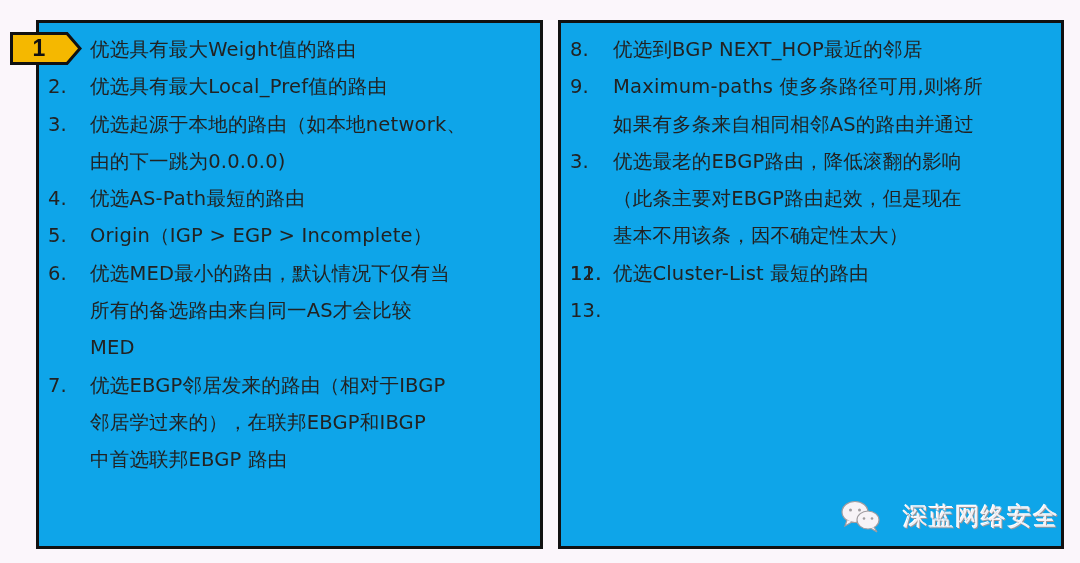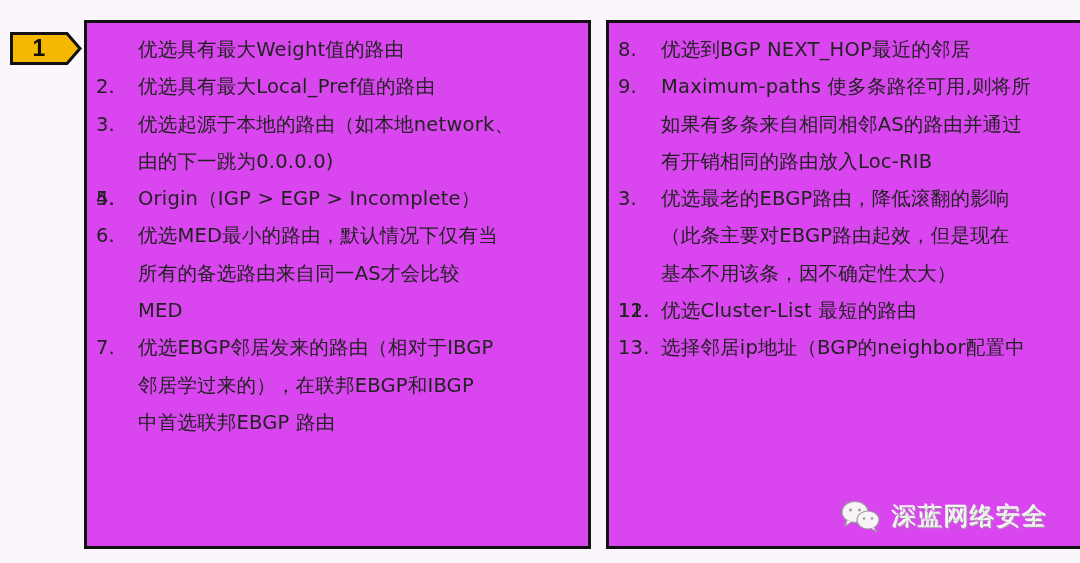--- a/index.html
+++ b/index.html
@@ -12,24 +12,23 @@
       background: #fbf6fb;
       position: relative;
       overflow: hidden;
       font-family: "DejaVu Sans", "Liberation Sans", sans-serif;
       color: #222;
     }
     .panel {
       position: absolute;
       top: 20px;
       height: 529px;
-      background: #d946ef;
+      background: #0ea5e9;
       border: 3px solid #111;
       box-sizing: border-box;
-      margin-left: 48px;
     }
     .panel-left { left: 36px; width: 507px; }
     .panel-right { left: 558px; width: 506px; }
 
     .list {
       position: absolute;
       top: 8px;
       left: 0;
       right: 0;
       margin: 0;
@@ -78,21 +77,21 @@
       color: #111;
     }
 
     .watermark {
       position: absolute;
       left: 840px;
       top: 496px;
       height: 40px;
       display: flex;
       align-items: center;
-      gap: 10px;
+      gap: 21px;
       color: #f4f0f4;
       text-shadow: 1px 1px 0 #9a969a, -1px -1px 0 #ffffff;
       font-size: 25px;
       letter-spacing: 1px;
       font-family: "DejaVu Sans", sans-serif;
     }
     .watermark svg { display: block; }
   </style>
 </head>
 <body>
@@ -106,20 +105,21 @@
       <span class="num">2.</span>
       <span class="line">优选具有最大Local_Pref值的路由</span>
     </li>
     <li class="item">
       <span class="num">3.</span>
       <span class="line">优选起源于本地的路由（如本地network、</span>
       <span class="line">由的下一跳为0.0.0.0)</span>
     </li>
     <li class="item">
       <span class="num">4.</span>
+      <span class="line">优选AS-Path最短的路由</span>
     </li>
     <li class="item">
       <span class="num">5.</span>
       <span class="line">Origin（IGP &gt; EGP &gt; Incomplete）</span>
     </li>
     <li class="item">
       <span class="num">6.</span>
       <span class="line">优选MED最小的路由，默认情况下仅有当</span>
       <span class="line">所有的备选路由来自同一AS才会比较</span>
       <span class="line">MED</span>
@@ -136,38 +136,36 @@
 <div class="panel panel-right">
   <ul class="list">
     <li class="item">
       <span class="num">8.</span>
       <span class="line">优选到BGP NEXT_HOP最近的邻居</span>
     </li>
     <li class="item">
       <span class="num">9.</span>
       <span class="line">Maximum-paths 使多条路径可用,则将所</span>
       <span class="line">如果有多条来自相同相邻AS的路由并通过</span>
-      <span class="line">有开销相同的路由放入Loc-RIB</span>
     </li>
     <li class="item">
       <span class="num">3.</span>
       <span class="line">优选最老的EBGP路由，降低滚翻的影响</span>
       <span class="line">（此条主要对EBGP路由起效，但是现在</span>
       <span class="line">基本不用该条，因不确定性太大）</span>
     </li>
     <li class="item">
       <span class="num">11.</span>
     </li>
     <li class="item">
       <span class="num">12.</span>
       <span class="line">优选Cluster-List 最短的路由</span>
     </li>
     <li class="item">
       <span class="num">13.</span>
-      <span class="line">选择邻居ip地址（BGP的neighbor配置中</span>
     </li>
   </ul>
 </div>
 
 <div class="marker">
   <svg width="72" height="33" viewBox="0 0 72 33">
     <polygon points="1.5,1.5 57,1.5 70,16.5 57,31.5 1.5,31.5" fill="#F5B800" stroke="#111" stroke-width="3" stroke-linejoin="miter"></polygon>
   </svg>
   <span class="marker-label">1</span>
 </div>

